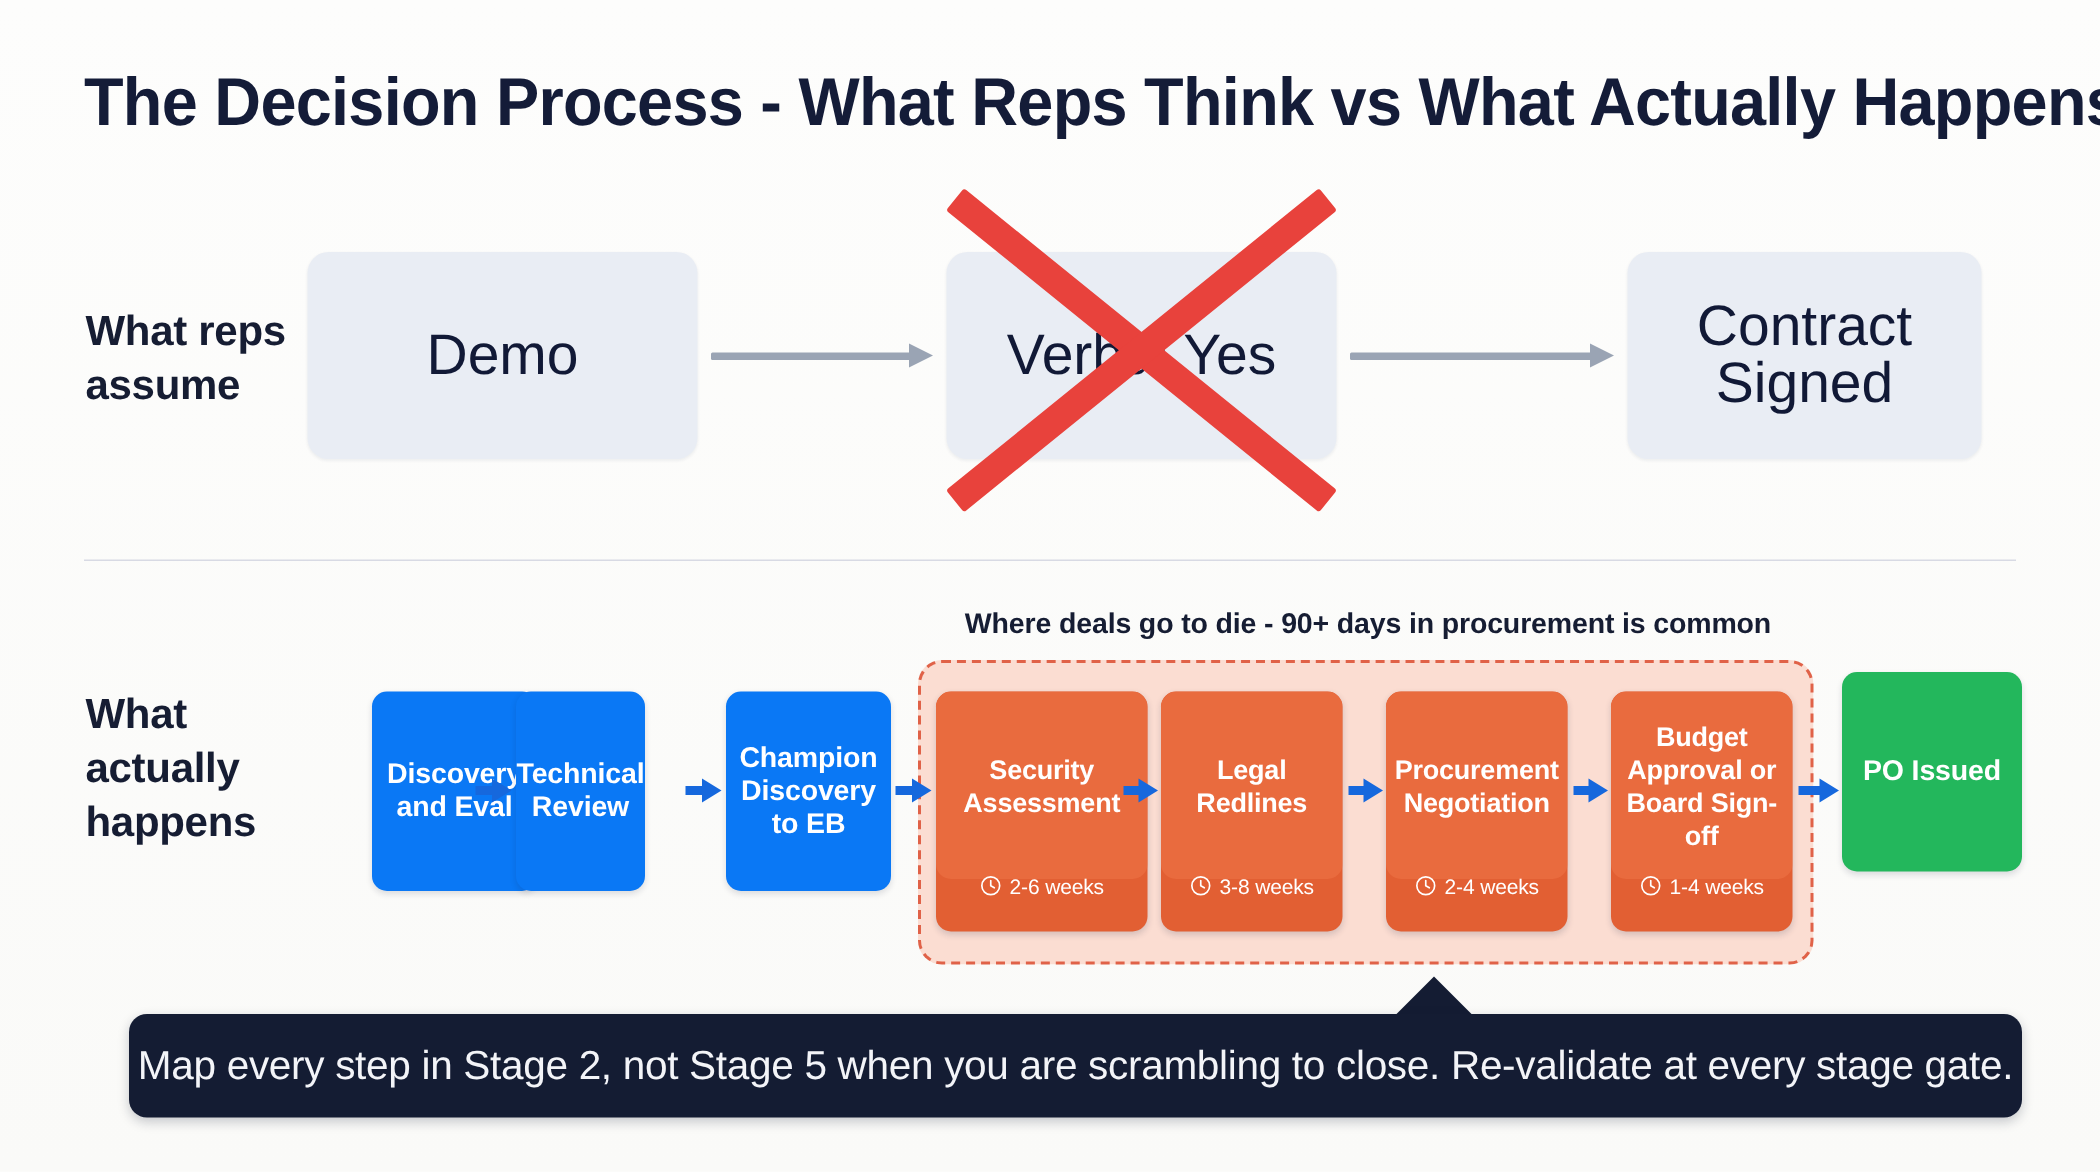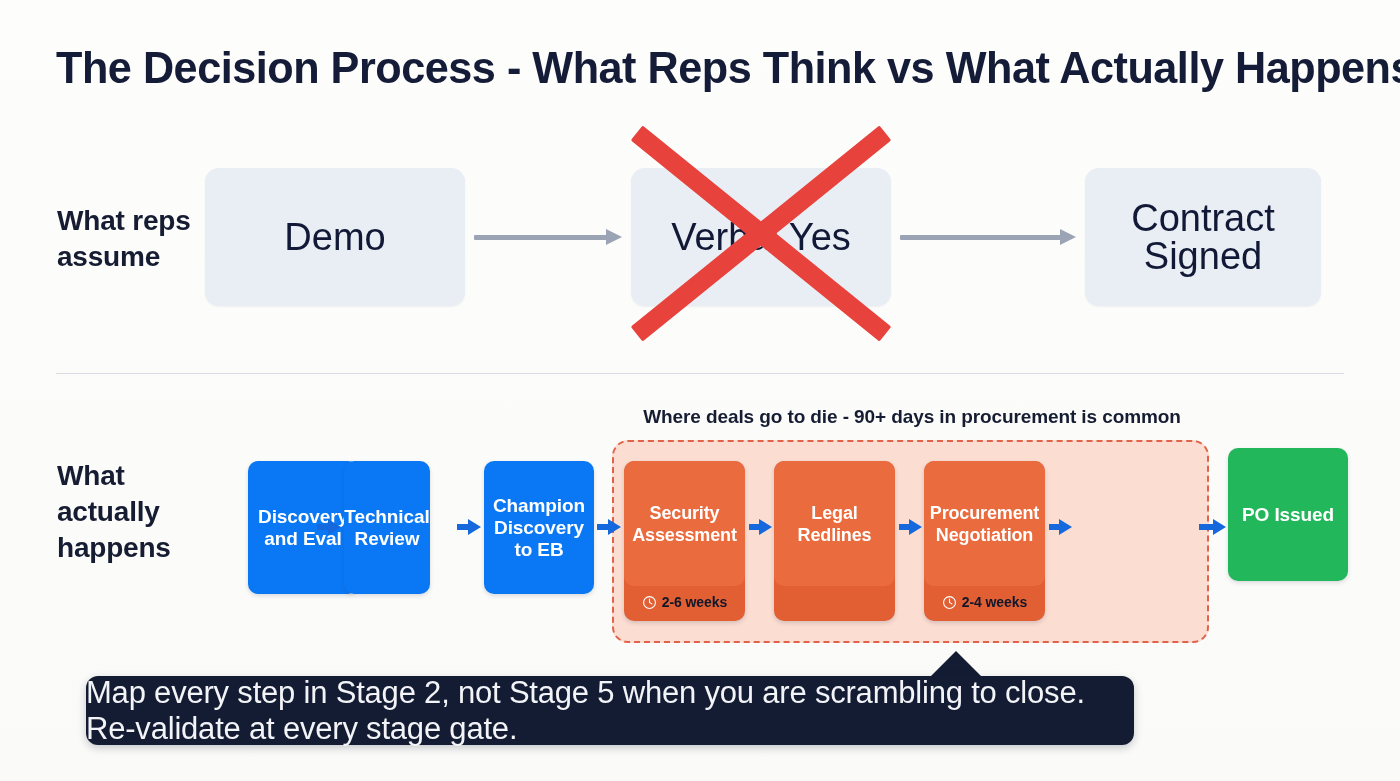--- a/index.html
+++ b/index.html
@@ -183,21 +183,21 @@
   .orange-box {
     position: absolute;
     top: 461px;
     width: 121px;
     height: 160px;
     border-radius: 10px;
     overflow: hidden;
     background: #e25f33;
     box-shadow: 0 2px 4px rgba(20,30,60,0.16);
   }
-  #orange-security    { left: 624px; }
+  #orange-security    { left: 624px; padding-left: 20px; }
   #orange-legal       { left: 774px; }
   #orange-procurement { left: 924px; }
   #orange-budget      { left: 1074px; }
 
   .orange-box .ob-body {
     position: absolute;
     left: 0; right: 0; top: 0;
     height: 125px;
     background: #e96b3e;
     border-radius: 10px;
@@ -211,26 +211,26 @@
     font-weight: 700;
     letter-spacing: -0.15px;
     padding: 0 4px;
     box-sizing: border-box;
   }
   .orange-box .ob-foot {
     position: absolute;
     left: 0; right: 0; bottom: 0;
     height: 38px;
     display: flex;
-    align-items: center;
+    align-items: flex-start;
     justify-content: center;
     gap: 5px;
-    color: #0f172a;
+    color: #ffffff;
     font-size: 14px;
-    font-weight: 700;
+    font-weight: 400;
     letter-spacing: -0.1px;
   }
   .clock-ico { display: block; width: 15px; height: 15px; }
 
   
   .blue-arrow {
     position: absolute;
     height: 16px;
     top: 519px;
   }
@@ -254,29 +254,29 @@
   #arrow-b4 { left: 749px; width: 23px; } #arrow-b4 .shaft { width: 11px; }
   #arrow-b5 { left: 899px; width: 23px; } #arrow-b5 .shaft { width: 11px; }
   #arrow-b6 { left: 1049px; width: 23px; } #arrow-b6 .shaft { width: 11px; }
   #arrow-b7 { left: 1199px; width: 27px; } #arrow-b7 .shaft { width: 15px; }
 
   
   .callout {
     position: absolute;
     left: 86px;
     top: 676px;
-    width: 1048px;
+    width: 1262px;
     height: 69px;
     background: #141c33;
     border-radius: 12px;
     display: flex;
     align-items: center;
     justify-content: center;
     color: #f3f4f8;
-    font-size: 31px;
+    font-size: 27px;
     letter-spacing: -0.2px;
     box-shadow: 0 3px 8px rgba(15,22,45,0.22);
   }
   .callout-pointer {
     position: absolute;
     left: 929px;
     top: 651px;
     width: 0; height: 0;
     border-left: 27px solid transparent;
     border-right: 27px solid transparent;
@@ -365,20 +365,27 @@
     </div>
   </div>
 
   <div class="blue-arrow" id="arrow-b4">
     <div class="shaft"></div>
     <div class="head"></div>
   </div>
 
   <div class="orange-box" id="orange-legal">
     <div class="ob-body">Legal Redlines</div>
+    <div class="ob-foot">
+      <svg class="clock-ico" viewBox="0 0 24 24">
+        <circle cx="12" cy="12" r="9.5" fill="none" stroke="#ffffff" stroke-width="1.8"></circle>
+        <path d="M12 6.5 V12 L15.8 14.2" fill="none" stroke="#ffffff" stroke-width="1.8" stroke-linecap="round"></path>
+      </svg>
+      <span>3-8 weeks</span>
+    </div>
   </div>
 
   <div class="blue-arrow" id="arrow-b5">
     <div class="shaft"></div>
     <div class="head"></div>
   </div>
 
   <div class="orange-box" id="orange-procurement">
     <div class="ob-body">Procurement Negotiation</div>
     <div class="ob-foot">
@@ -388,20 +395,30 @@
       </svg>
       <span>2-4 weeks</span>
     </div>
   </div>
 
   <div class="blue-arrow" id="arrow-b6">
     <div class="shaft"></div>
     <div class="head"></div>
   </div>
 
+  <div class="orange-box" id="orange-budget">
+    <div class="ob-body">Budget Approval or Board Sign-off</div>
+    <div class="ob-foot">
+      <svg class="clock-ico" viewBox="0 0 24 24">
+        <circle cx="12" cy="12" r="9.5" fill="none" stroke="#ffffff" stroke-width="1.8"></circle>
+        <path d="M12 6.5 V12 L15.8 14.2" fill="none" stroke="#ffffff" stroke-width="1.8" stroke-linecap="round"></path>
+      </svg>
+      <span>1-4 weeks</span>
+    </div>
+  </div>
 
   <div class="blue-arrow" id="arrow-b7">
     <div class="shaft"></div>
     <div class="head"></div>
   </div>
 
   <div class="stage-box stage-green" id="stage-po">
     <span>PO Issued</span>
   </div>
 

